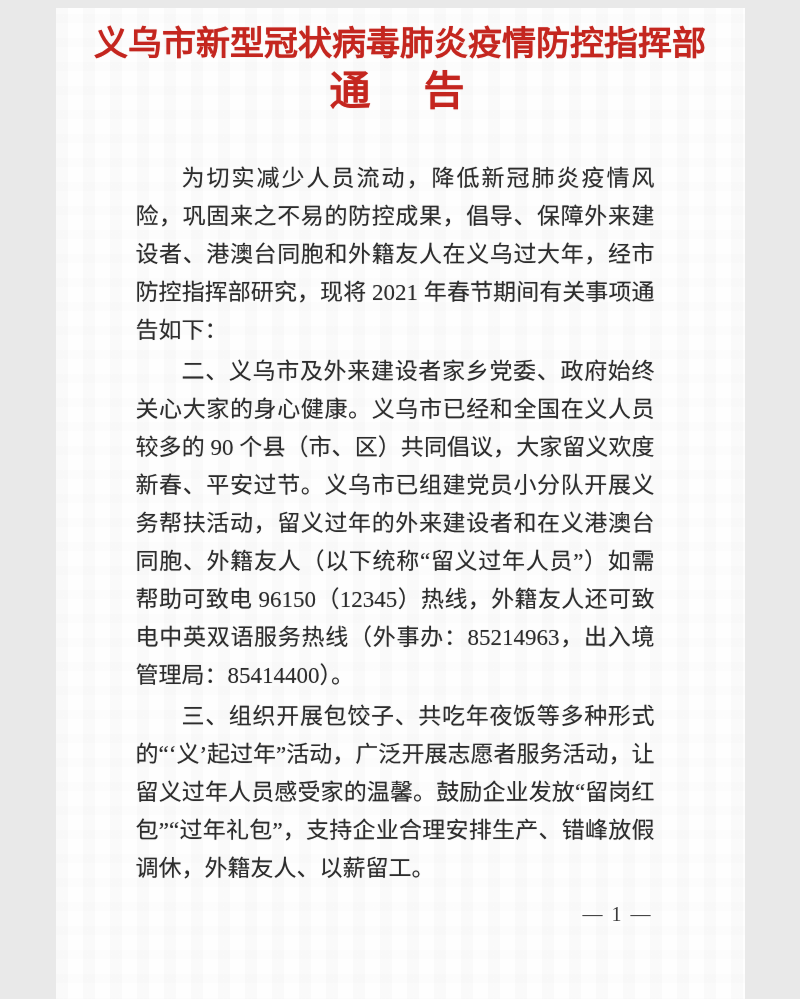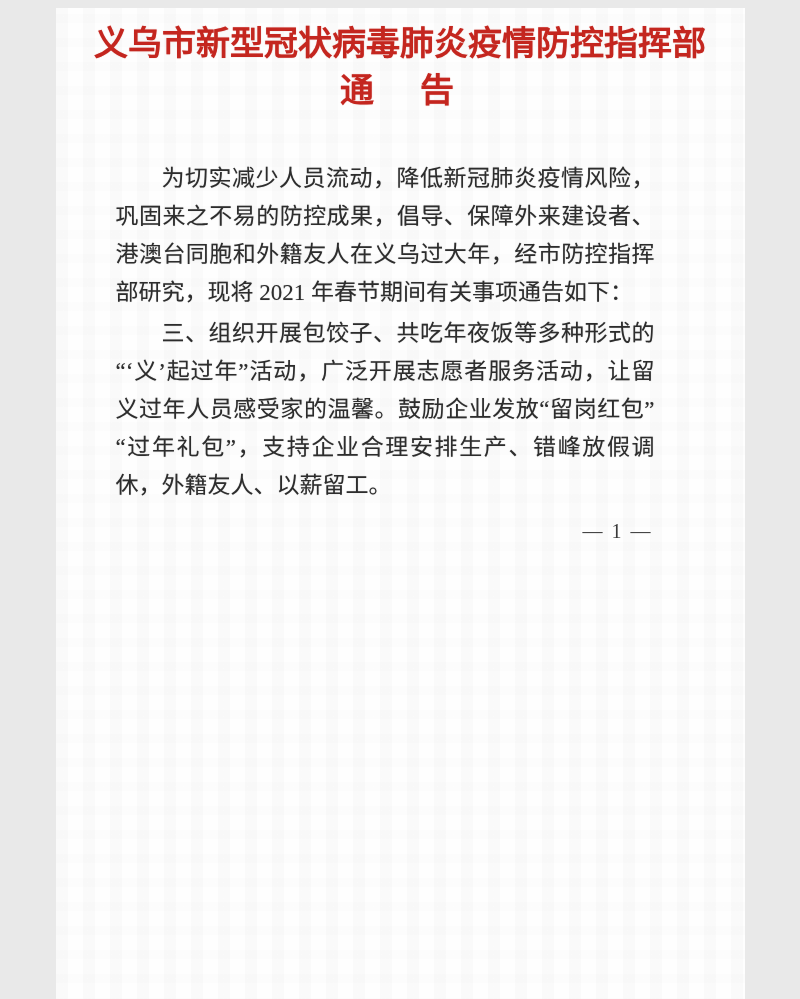--- a/index.html
+++ b/index.html
@@ -33,39 +33,39 @@
     line-height: 40px;
     font-weight: bold;
     color: #c4261f;
     letter-spacing: 0px;
     text-shadow: 0 0 1px rgba(196,38,31,0.45);
   }
   .doc-title {
     margin: 0;
     margin-top: 4px;
     text-align: center;
-    font-size: 34px;
+    font-size: 41px;
     line-height: 46px;
     font-weight: bold;
     color: #c4261f;
     letter-spacing: 6px;
     text-shadow: 0 0 1px rgba(196,38,31,0.45);
   }
   .doc-number {
     margin: 0;
     margin-top: 10px;
     text-align: center;
     font-size: 21px;
     line-height: 26px;
     color: #353535;
     font-weight: normal;
   }
   .doc-body {
     margin-top: 46px;
-    padding: 0 90px 0 60px;
+    padding: 0 90px 0 80px;
   }
   .doc-body p {
     margin: 0 0 3px 0;
     font-size: 23px;
     line-height: 38px;
     text-align: justify;
     text-indent: 2em;
     color: #2d2d2d;
     text-shadow: 0 0 1px rgba(45,45,45,0.35);
   }
@@ -82,20 +82,21 @@
 
 <div class="page">
 
   <h1 class="org-title">义乌市新型冠状病毒肺炎疫情防控指挥部</h1>
 
   <h2 class="doc-title">通　告</h2>
 
 
   <div class="doc-body">
     <p>为切实减少人员流动，降低新冠肺炎疫情风险，巩固来之不易的防控成果，倡导、保障外来建设者、港澳台同胞和外籍友人在义乌过大年，经市防控指挥部研究，现将 2021 年春节期间有关事项通告如下：</p>
+    <p>二、义乌市及外来建设者家乡党委、政府始终关心大家的身心健康。义乌市已经和全国在义人员较多的 90 个县（市、区）共同倡议，大家留义欢度新春、平安过节。义乌市已组建党员小分队开展义务帮扶活动，留义过年的外来建设者和在义港澳台同胞、外籍友人（以下统称“留义过年人员”）如需帮助可致电 96150（12345）热线，外籍友人还可致电中英双语服务热线（外事办：85214963，出入境管理局：85414400）。</p>
     <p>三、组织开展包饺子、共吃年夜饭等多种形式的“‘义’起过年”活动，广泛开展志愿者服务活动，让留义过年人员感受家的温馨。鼓励企业发放“留岗红包”“过年礼包”，支持企业合理安排生产、错峰放假调休，外籍友人、以薪留工。</p>
   </div>
 
   <div class="page-footer">
     <span>— 1 —</span>
   </div>
 
 </div>
 
 </body></html>

